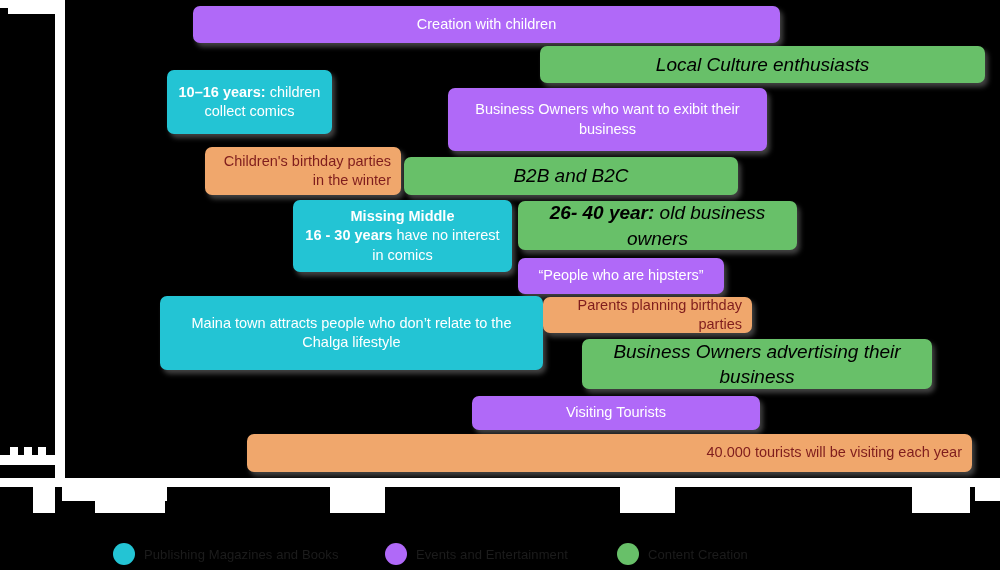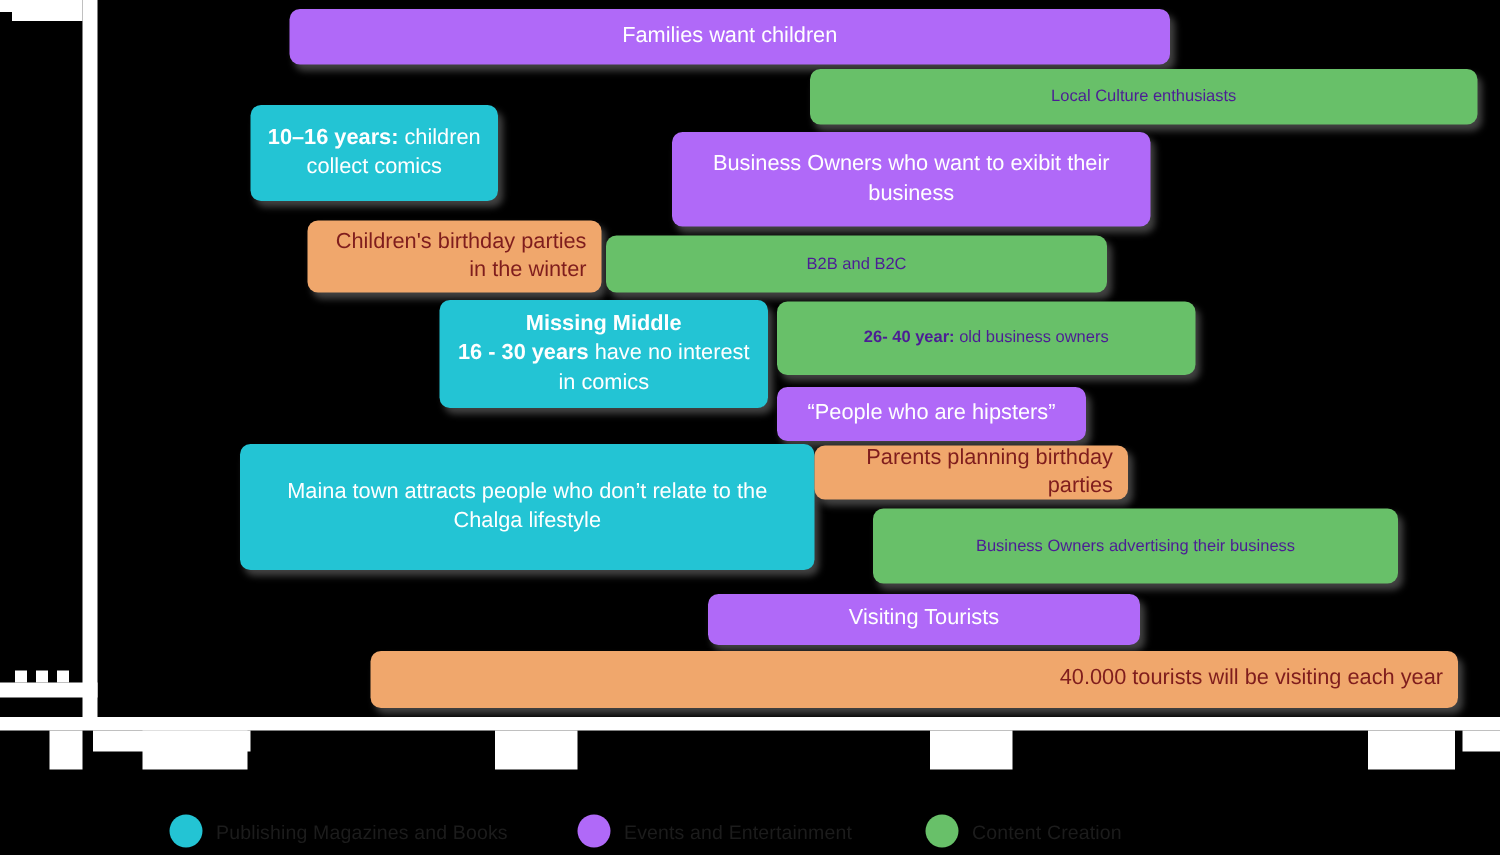--- a/index.html
+++ b/index.html
@@ -93,21 +93,21 @@
     text-align: center;
     padding: 4px 10px;
     line-height: 1.32;
     box-shadow: 3px 4px 5px rgba(120,120,120,0.55);
   }
   .bar .lbl { width: 100%; display: block; }
   .bar b { font-weight: bold; }
 
   .c-teal   { background: #23c4d4; color: #ffffff; font-size: 14.5px; }
   .c-purple { background: #b069f8; color: #ffffff; font-size: 14.5px; }
-  .c-green  { background: #68c069; color: #4c1d95; font-size: 11px; }
+  .c-green  { background: #68c069; color: #000000; font-size: 19px; font-style: italic; }
   .c-orange { background: #f0a76c; color: #7f1d1d; font-size: 14.5px; text-align: right; }
 
   
   #legend {
     position: absolute;
     left: 0;
     top: 538px;
     width: 1000px;
     height: 32px;
   }
@@ -146,21 +146,21 @@
   <div class="axis-y-band"></div>
   <div class="axis-y-tick-row"></div>
   <div id="y-ticks">
       <div class="axis-y-tick" style="left: 10px;"></div>
       <div class="axis-y-tick" style="left: 24px;"></div>
       <div class="axis-y-tick" style="left: 38px;"></div>
     </div>
 
   <div id="bars-layer">
       <div class="bar c-purple" title="Families with children" style="left: 193px; top: 6px; width: 587px; height: 37px;">
-        <span class="lbl"><span>Families want children</span></span>
+        <span class="lbl"><span>Creation with children</span></span>
       </div>
       <div class="bar c-green" title="Local Culture enthusiasts" style="left: 540px; top: 46px; width: 445px; height: 37px;">
         <span class="lbl"><span>Local Culture enthusiasts</span></span>
       </div>
       <div class="bar c-teal" title="10–16 years: children collect comics" style="left: 167px; top: 70px; width: 165px; height: 64px;">
         <span class="lbl"><b>10–16 years:</b><span> children collect comics</span></span>
       </div>
       <div class="bar c-purple" title="Business Owners who want to exibit their business" style="left: 448px; top: 88px; width: 319px; height: 63px;">
         <span class="lbl"><span>Business Owners who want to exibit their business</span></span>
       </div>
@@ -172,21 +172,21 @@
       </div>
       <div class="bar c-teal" title="Missing Middle 16 - 30 years have no interest in comics" style="left: 293px; top: 200px; width: 219px; height: 72px;">
         <span class="lbl"><b>Missing Middle</b><br><b>16 - 30 years</b><span> have no interest in comics</span></span>
       </div>
       <div class="bar c-green" title="26- 40 year: old business owners" style="left: 518px; top: 201px; width: 279px; height: 49px;">
         <span class="lbl"><b>26- 40 year:</b><span> old business owners</span></span>
       </div>
       <div class="bar c-purple" title="“People who are hipsters”" style="left: 518px; top: 258px; width: 206px; height: 36px;">
         <span class="lbl"><span>“People who are hipsters”</span></span>
       </div>
-      <div class="bar c-teal" title="Maina town attracts people who don’t relate to the Chalga lifestyle" style="left: 160px; top: 296px; width: 383px; height: 84px;">
+      <div class="bar c-teal" title="Maina town attracts people who don’t relate to the Chalga lifestyle" style="left: 160px; top: 296px; width: 383px; height: 74px;">
         <span class="lbl"><span>Maina town attracts people who don’t relate to the Chalga lifestyle</span></span>
       </div>
       <div class="bar c-orange" title="Parents planning birthday parties" style="left: 543px; top: 297px; width: 209px; height: 36px;">
         <span class="lbl"><span>Parents planning birthday parties</span></span>
       </div>
       <div class="bar c-green" title="Business Owners advertising their business" style="left: 582px; top: 339px; width: 350px; height: 50px;">
         <span class="lbl"><span>Business Owners advertising their business</span></span>
       </div>
       <div class="bar c-purple" title="Visiting Tourists" style="left: 472px; top: 396px; width: 288px; height: 34px;">
         <span class="lbl"><span>Visiting Tourists</span></span>

